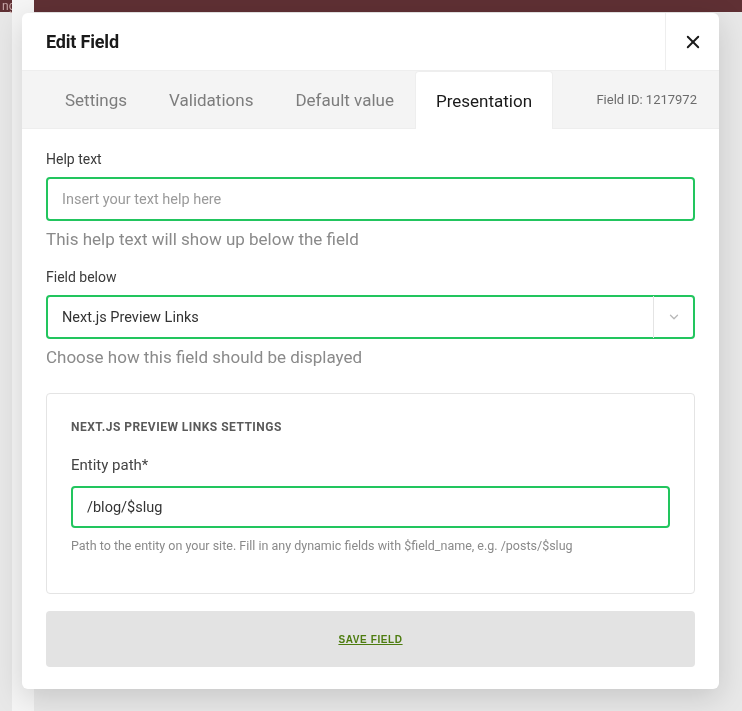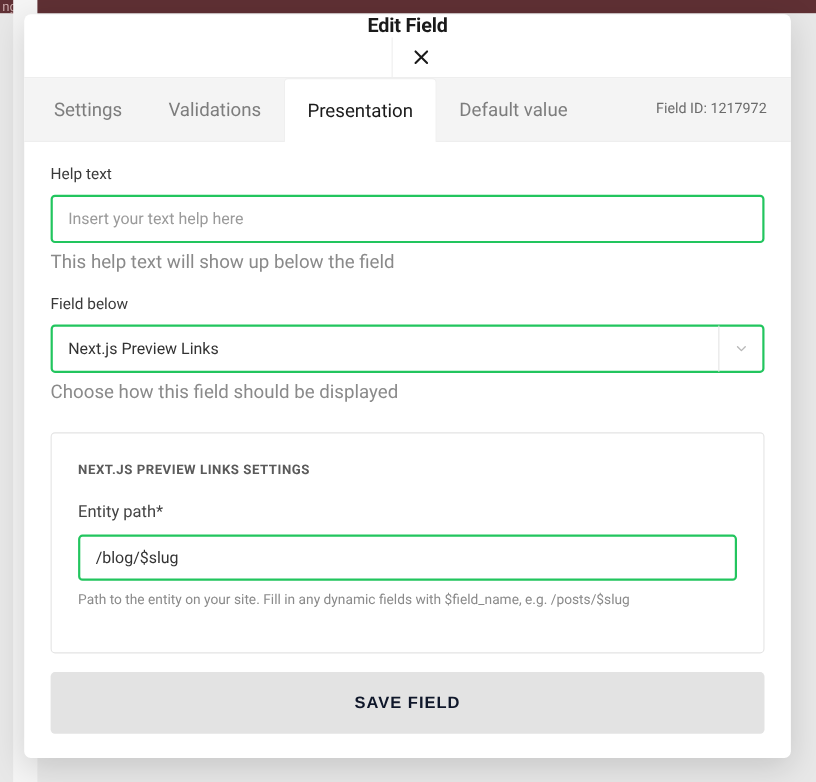--- a/index.html
+++ b/index.html
@@ -47,21 +47,20 @@
       display: flex;
       flex-direction: column;
     }
     .modal-header {
       display: flex;
       align-items: center;
       justify-content: space-between;
       padding: 0 24px;
       height: 58px;
       border-bottom: 1px solid #eeeeee;
-      flex-direction: column;
     }
     .modal-title {
       font-size: 18px;
       font-weight: 700;
       color: #1a1a1a;
       letter-spacing: -0.01em;
     }
     .close-btn {
       width: 54px;
       height: 58px;
@@ -73,21 +72,21 @@
       cursor: pointer;
       color: #1a1a1a;
     }
     .close-btn svg { width: 18px; height: 18px; }
     .tabs-row {
       display: flex;
       align-items: stretch;
       background: #f4f4f4;
       border-bottom: 1px solid #eeeeee;
       height: 58px;
-      padding-left: 6px;
+      padding-left: 22px;
     }
     .tab {
       display: flex;
       align-items: center;
       padding: 0 20px;
       font-size: 17px;
       color: #7d7d7d;
       cursor: pointer;
       border-top: 1px solid transparent;
       border-left: 1px solid transparent;
@@ -175,25 +174,26 @@
     .settings-panel .label { font-size: 15px; color: #444; margin-bottom: 12px; }
     .settings-panel .input { height: 42px; }
     .settings-panel .hint { font-size: 12.5px; color: #8a8a8a; margin-top: 10px;}
     .save-btn {
       margin-top: auto;
       width: 100%;
       height: 56px;
       background: #e3e3e3;
       border: none;
       border-radius: 4px;
-      font-size: 15px;
+      font-size: 10px;
       font-weight: 700;
       letter-spacing: 0.06em;
-      color: #0f172a;
+      color: #4d7c0f;
       cursor: not-allowed;
+      text-decoration: underline;
     }
   </style>
 </head>
 <body>
 
 <div class="bg-hint">ngs</div>
 <div class="bg-icons">
   <div class="bg-icon" style="top:317px">≡</div>
   <div class="bg-icon" style="top:505px">≡</div>
   <div class="bg-icon" style="top:578px">≡</div>
@@ -208,22 +208,22 @@
       <svg viewBox="0 0 24 24" fill="none" stroke="currentColor" stroke-width="2.5" stroke-linecap="round">
         <line x1="5" y1="5" x2="19" y2="19"></line>
         <line x1="19" y1="5" x2="5" y2="19"></line>
       </svg>
     </div>
   </div>
 
   <div class="tabs-row">
     <div class="tab">Settings</div>
     <div class="tab">Validations</div>
+    <div class="tab">Default value</div>
     <div class="tab active">Presentation</div>
-    <div class="tab">Default value</div>
     <div class="field-id">
       <span>Field ID:</span>&nbsp;<span>1217972</span>
     </div>
   </div>
 
   <div class="modal-body">
 
     <div class="form-group">
       <label class="label">Help text</label>
       <input class="input" type="text" placeholder="Insert your text help here" style="">

